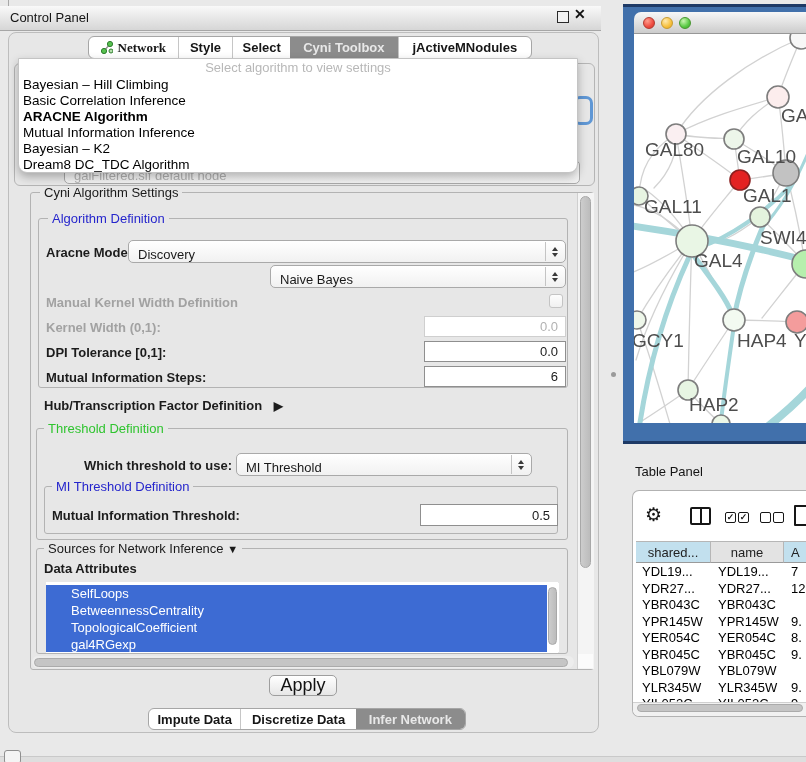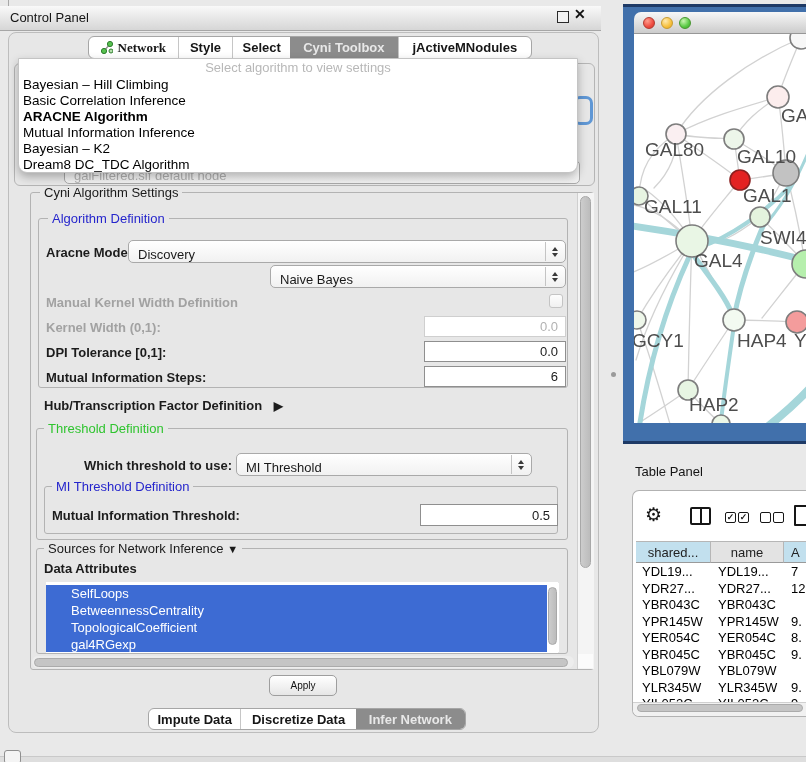--- a/index.html
+++ b/index.html
@@ -39,21 +39,21 @@
   .tfield.dis{border-color:#cfcfcf;color:#b2b2b2;}
   .checkbox{width:14px;height:14px;border:1px solid #c4c4c4;border-radius:3px;background:linear-gradient(#fdfdfd,#f0f0f0);box-sizing:border-box;}
   
   .attr-block{background:#3d6bd3;padding-left:19px;}
   .attr-line{height:17px;line-height:17px;padding-left:6px;color:#fff;font-size:13px;white-space:nowrap;}
   
   .sb-track-v{background:#f4f4f4;border-left:1px solid #cfcfcf;box-sizing:border-box;}
   .sb-thumb{background:linear-gradient(90deg,#cdcdcd,#bcbcbc);border:1px solid #a8a8a8;border-radius:6px;box-sizing:border-box;}
   .sb-thumb-h{background:#c5c5c5;border:1px solid #ababab;border-radius:5px;box-sizing:border-box;}
   
-  .push-btn{display:flex;align-items:center;justify-content:center;background:linear-gradient(#ffffff,#e6e6e6);border:1px solid #9e9e9e;border-radius:5px;font-size:10px;color:#111;box-sizing:border-box;}
+  .push-btn{display:flex;align-items:center;justify-content:center;background:linear-gradient(#ffffff,#e6e6e6);border:1px solid #9e9e9e;border-radius:5px;font-size:18px;color:#111;box-sizing:border-box;}
   
   .net-frame{left:623px;top:4px;width:183px;height:440px;background:#4170ab;border-top:3px solid #1e3a66;border-bottom:3px solid #1e3a66;box-sizing:border-box;}
   .net-titlebar{left:634px;top:12px;width:172px;height:22px;background:linear-gradient(#f7f7f7,#cccccc);border-bottom:1px solid #979797;border-radius:7px 0 0 0;box-sizing:border-box;}
   .tl{position:absolute;top:5px;width:12px;height:12px;border-radius:50%;box-sizing:border-box;}
   .tl.red{left:9px;background:radial-gradient(circle at 35% 30%,#ff9d8d,#ee4b40 60%,#c93a30);border:1px solid #b1392f;}
   .tl.yel{left:27px;background:radial-gradient(circle at 35% 30%,#ffeab0,#f7c03c 60%,#dfa32b);border:1px solid #c79b31;}
   .tl.grn{left:45px;background:radial-gradient(circle at 35% 30%,#caf5b2,#59ca44 60%,#3da32f);border:1px solid #47962f;}
   #net-canvas{left:634px;top:34px;width:172px;height:389px;background:#fff;overflow:hidden;}
   #net-svg text{font-family:"Liberation Sans",sans-serif;font-size:19px;fill:#4d4d4d;}
   

